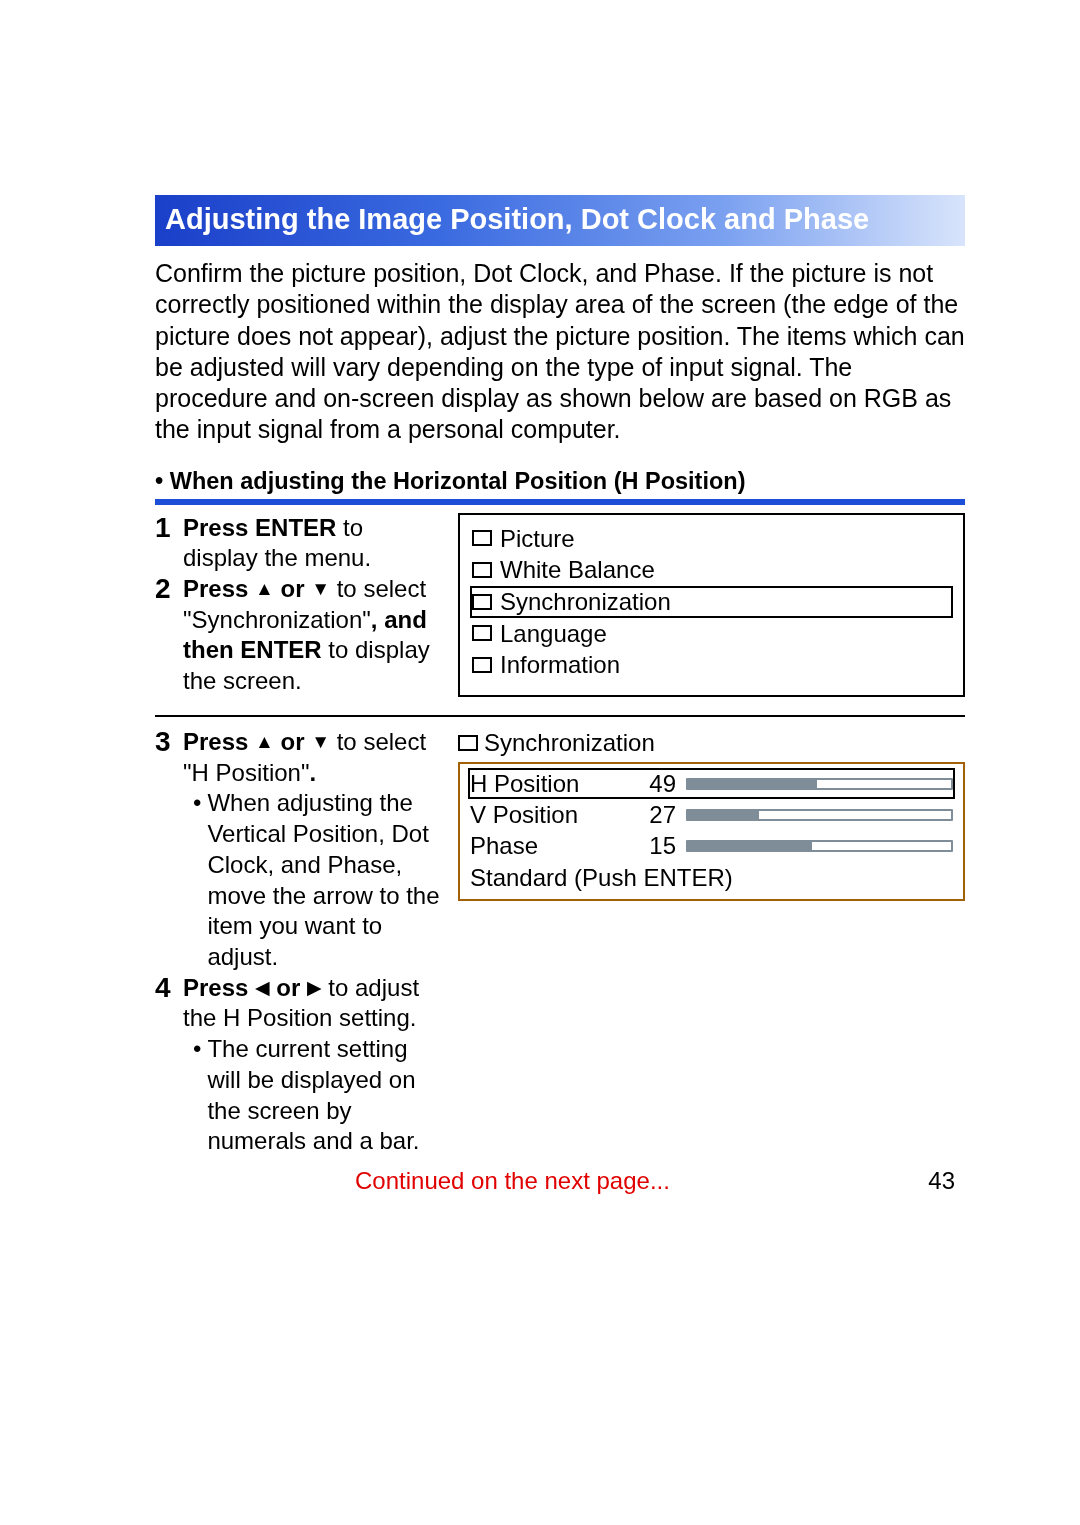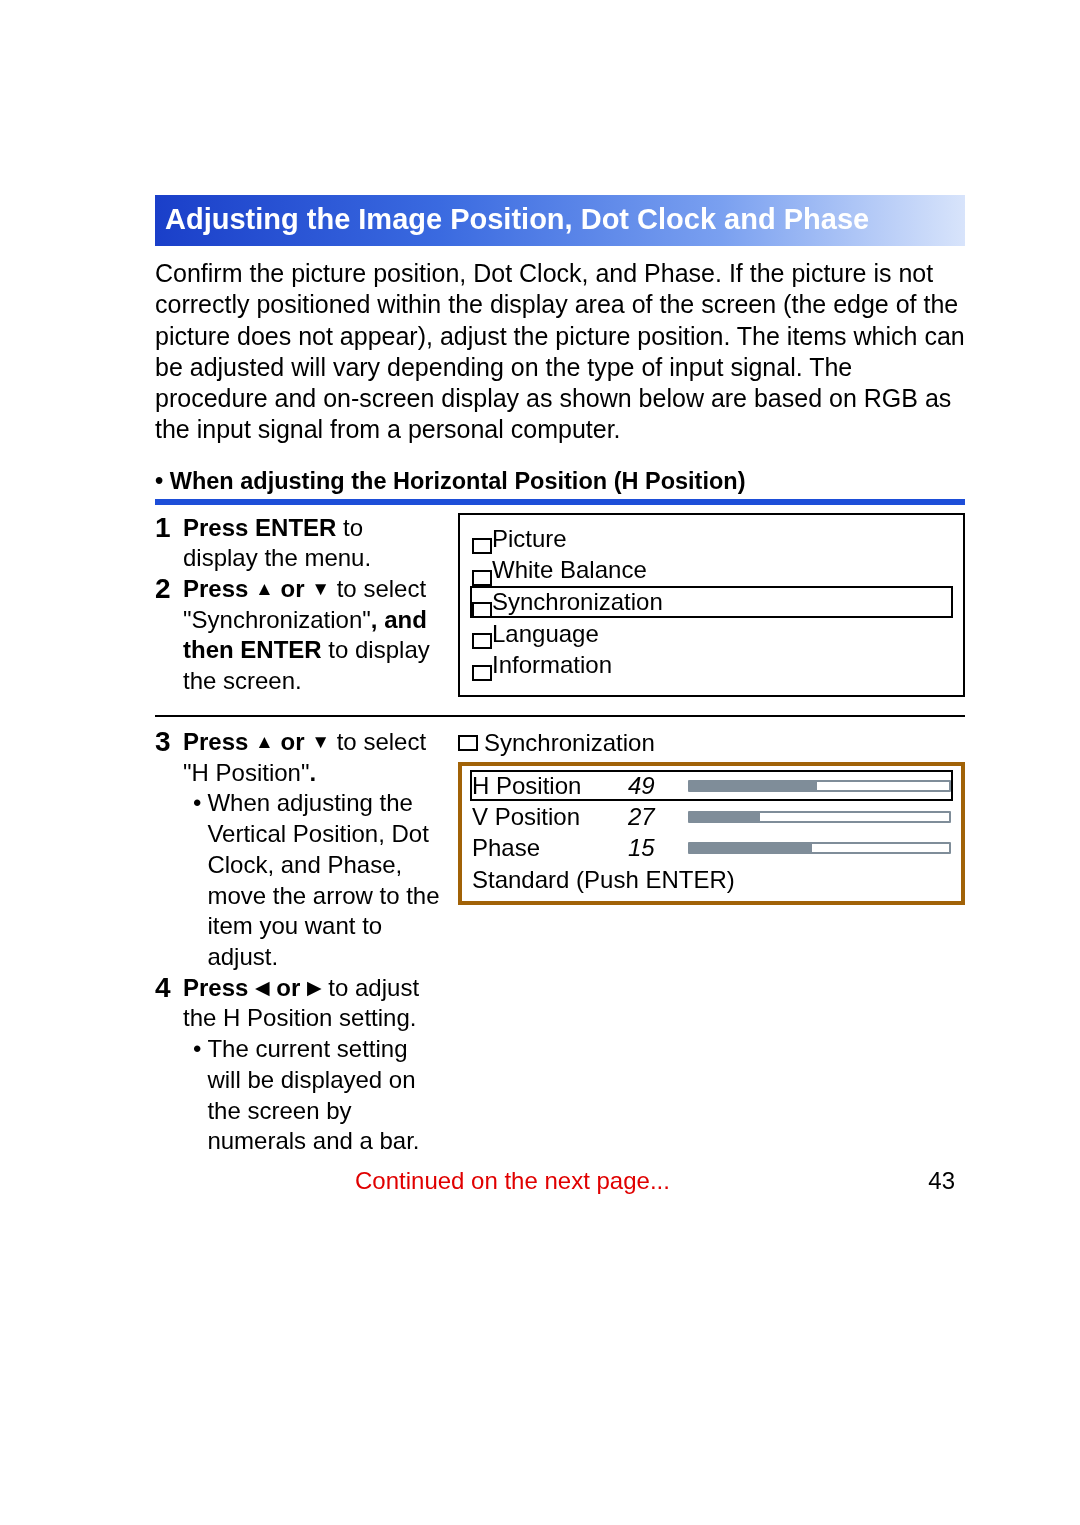--- a/index.html
+++ b/index.html
@@ -60,21 +60,22 @@
   .bullet::before { content: "•"; margin-right: 6px; }
   .osd-panel {
     flex: 1;
     border: 2px solid #000;
     padding: 8px 10px 10px 10px;
     font-size: 24px;
     line-height: 1.32;
   }
   .osd-item {
     display: flex;
-    align-items: flex-end;
+    align-items: center;
+    gap: 8px;
     padding: 0 2px;
   }
   .osd-item.selected {
     outline: 2px solid #000;
     outline-offset: -2px;
     padding: 0 2px;
   }
   .rect-icon {
     display: inline-block;
     width: 20px;
@@ -92,35 +93,35 @@
     font-size: 24px;
     line-height: 1.3;
   }
   .sync-title {
     display: flex;
     align-items: center;
     gap: 6px;
     margin-bottom: 4px;
   }
   .sync-box {
-    border: 4px solid #a16207;
+    border: 2px solid #a16207;
     padding: 4px 8px 6px 8px;
   }
   .sync-row {
     display: flex;
     align-items: center;
     gap: 6px;
     padding: 0 2px;
   }
   .sync-row.selected {
     outline: 2px solid #000;
     outline-offset: -2px;
   }
   .sync-label { flex: 0 0 150px; }
-  .sync-val { flex: 0 0 50px; text-align: left; font-style: italic; }
+  .sync-val { flex: 0 0 50px; text-align: right; }
   .slider {
     position: relative;
     height: 12px;
     flex: 1;
     border: 2px solid #7f8d99;
     border-radius: 1px;
     margin-left: 4px;
   }
   .slider-fill {
     position: absolute;

